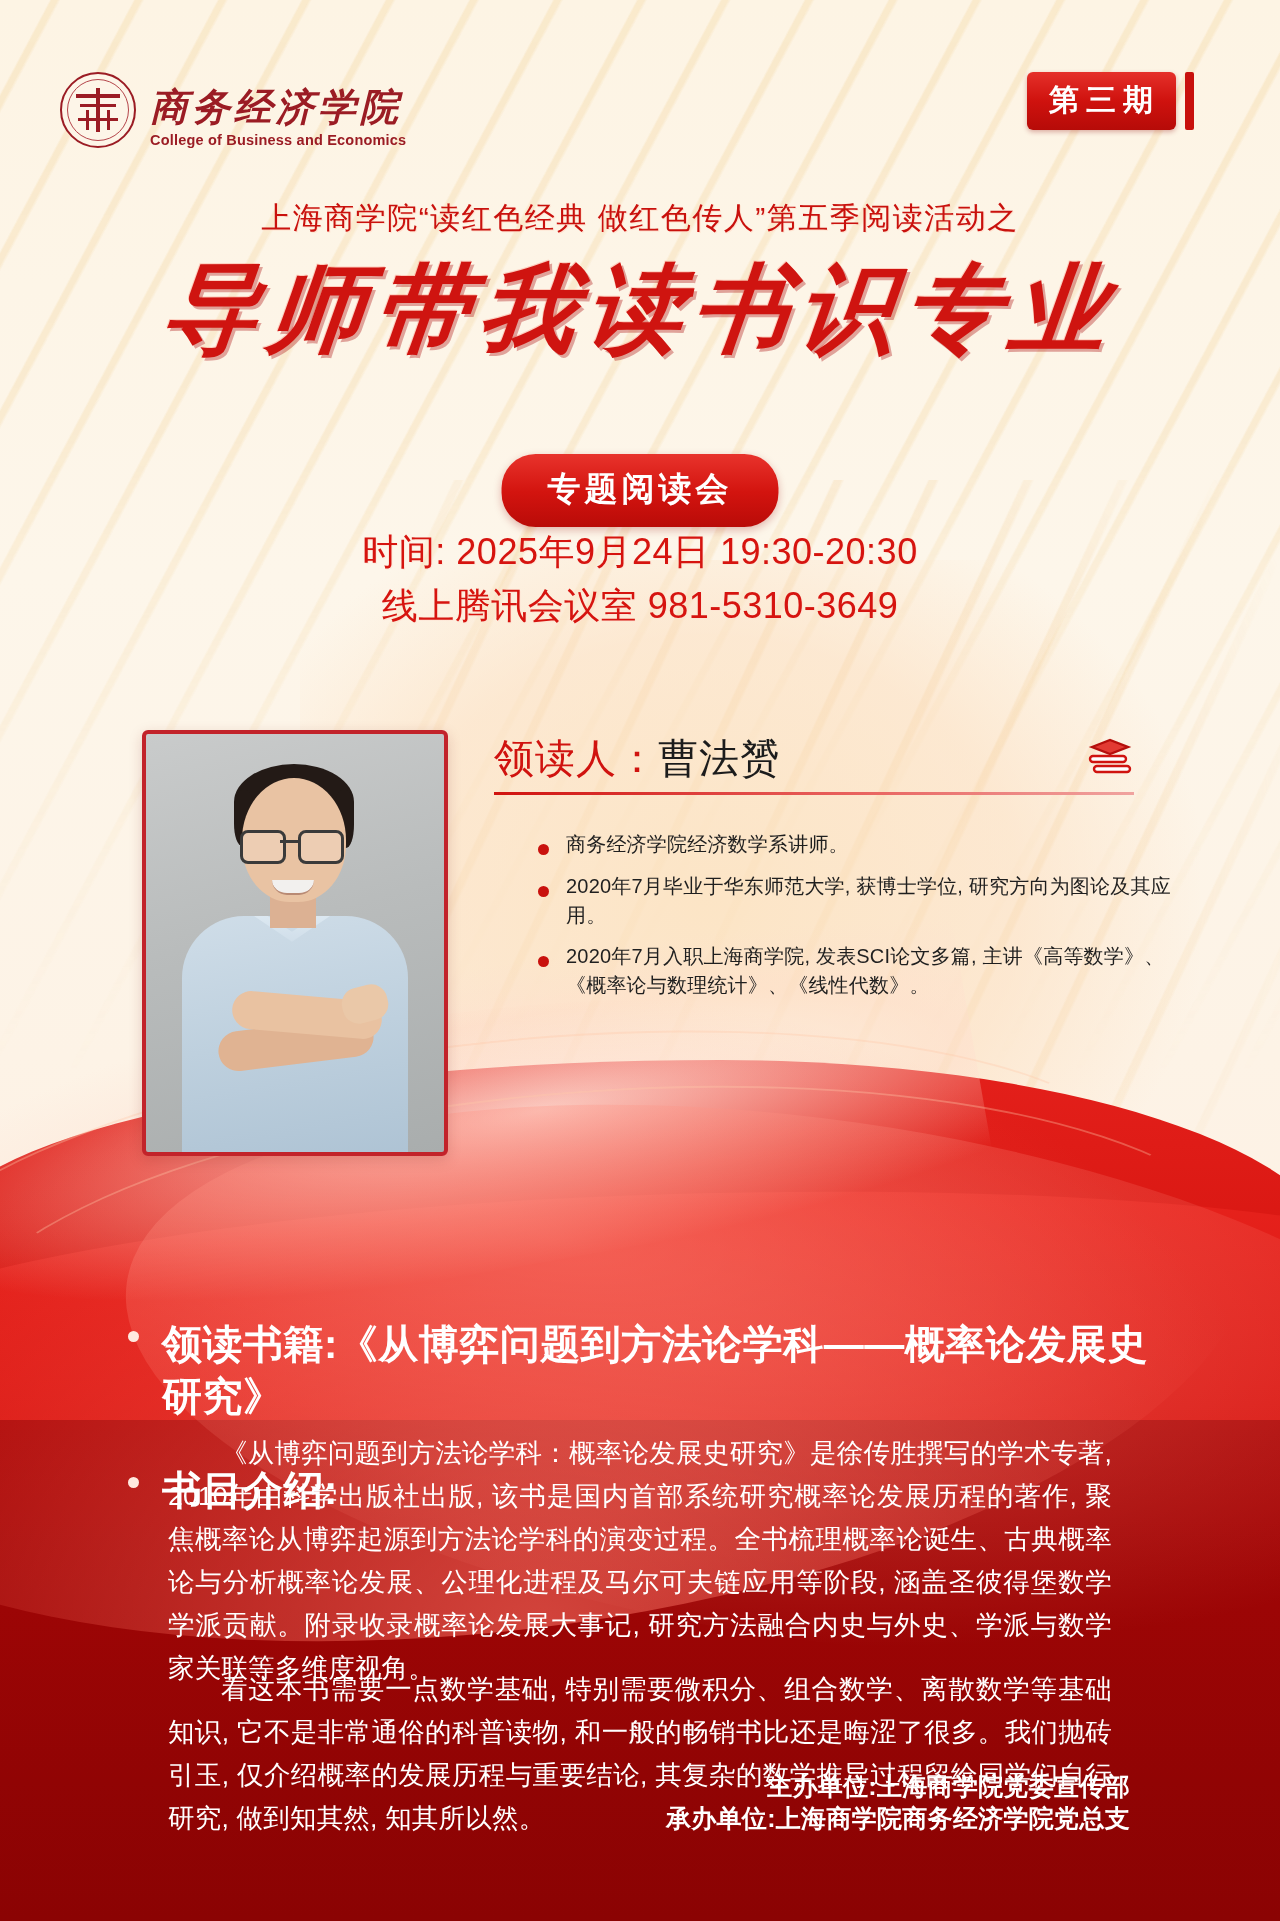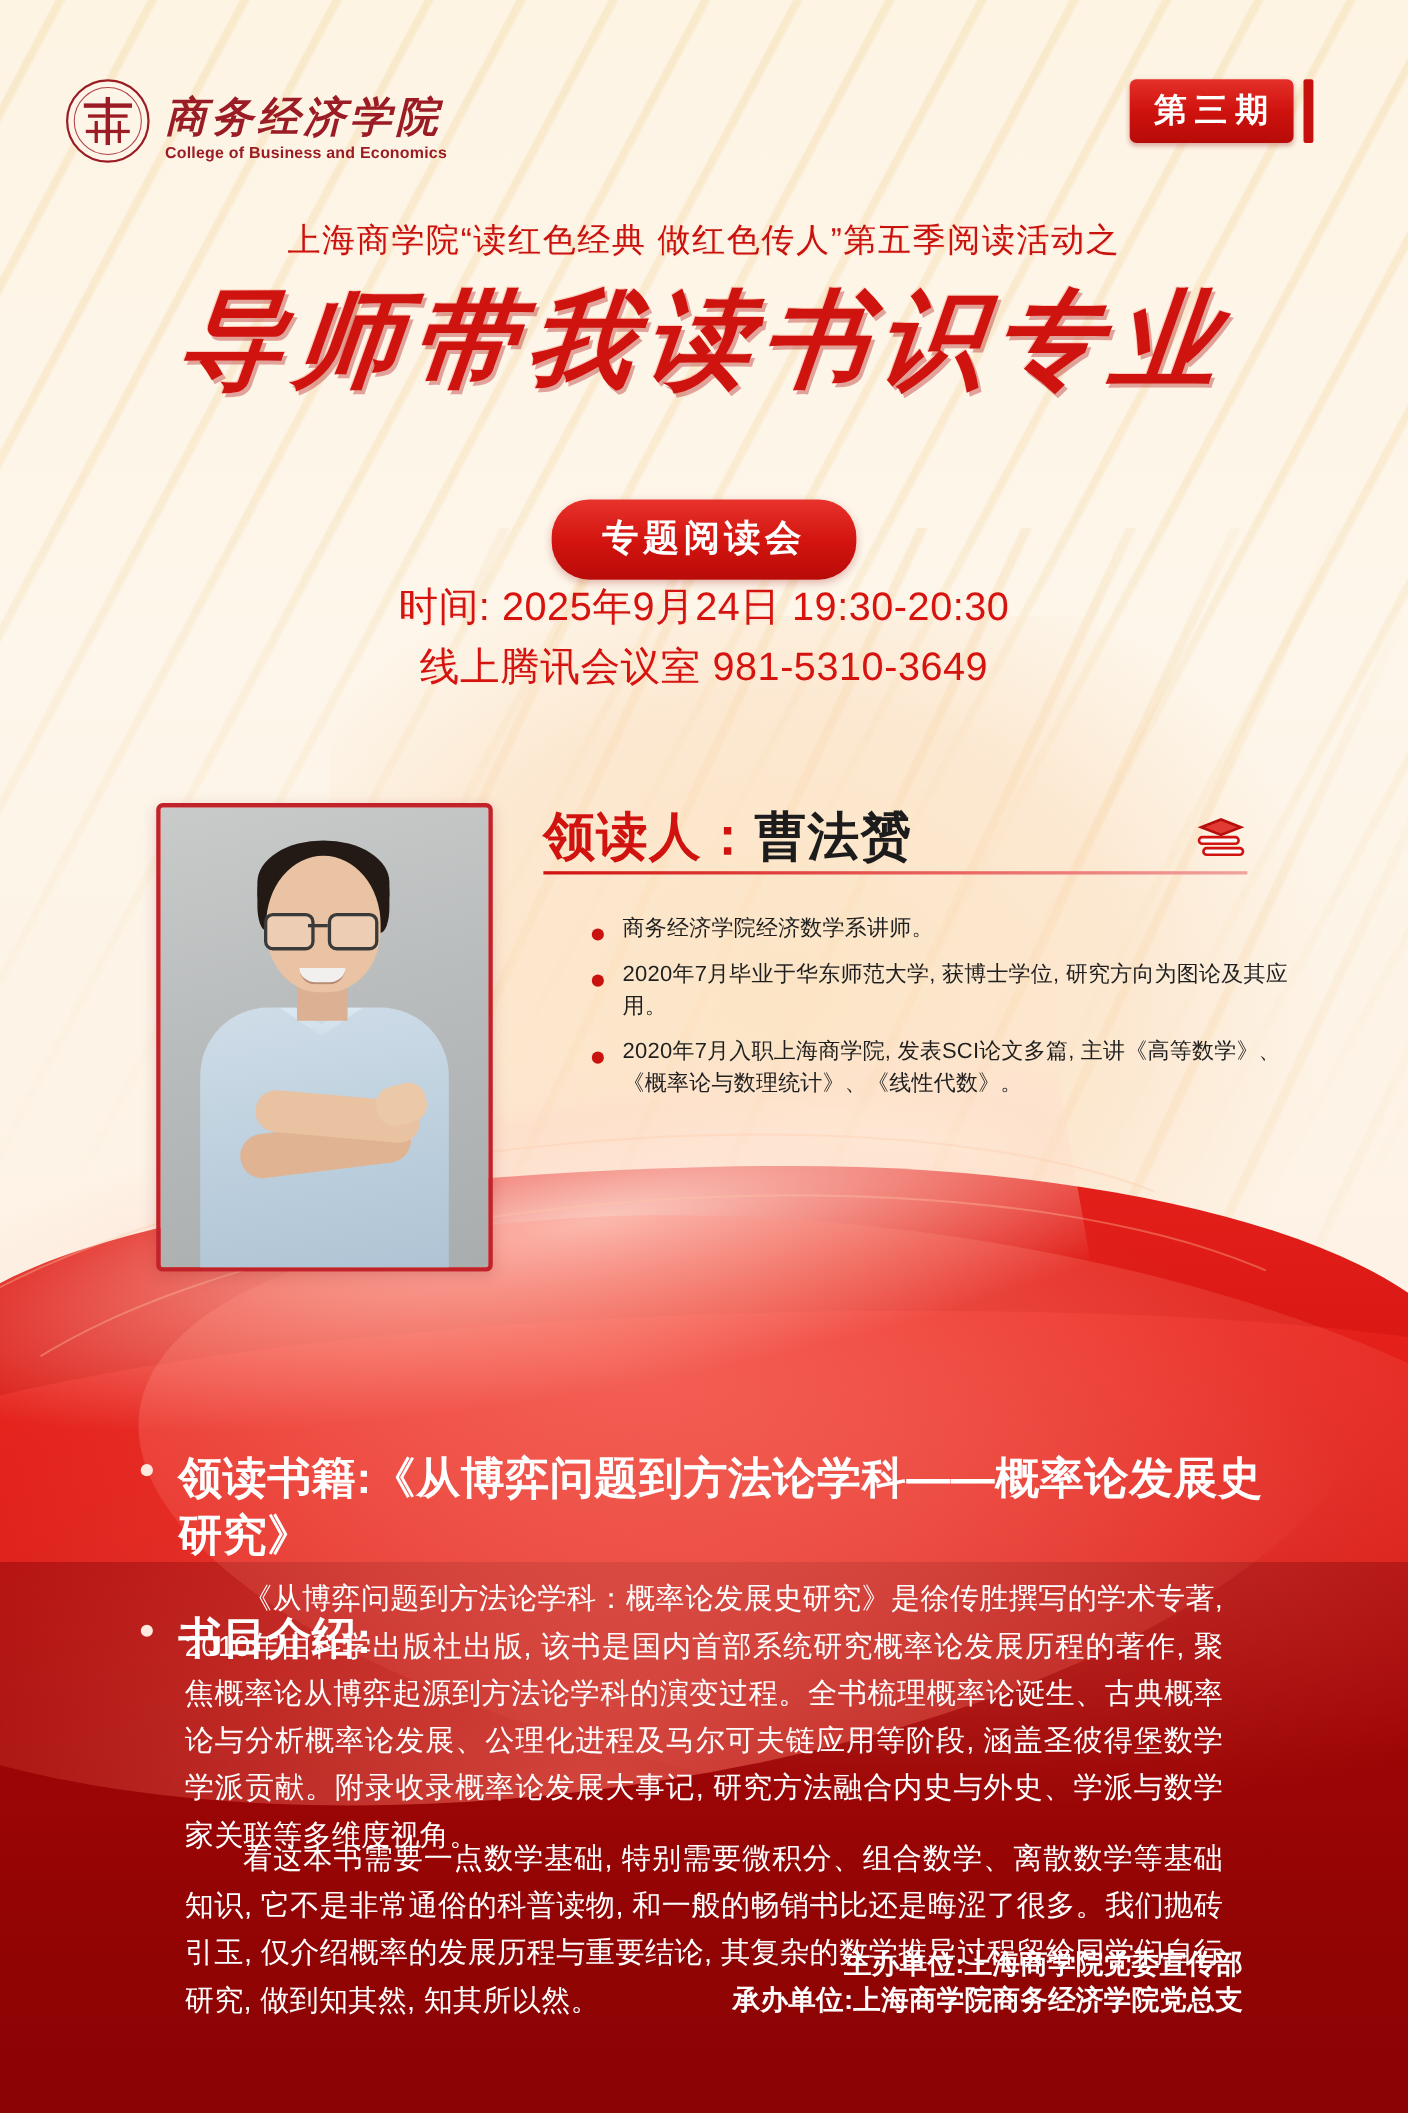--- a/index.html
+++ b/index.html
@@ -179,21 +179,21 @@
   .ph-body{position:absolute;left:36px;top:182px;width:226px;height:240px;border-radius:62px 62px 0 0;background:linear-gradient(170deg,#cfdde8 0%,#bed0de 50%,#aec3d4 100%);}
   .ph-collar{position:absolute;left:108px;top:182px;width:76px;height:46px;background:linear-gradient(180deg,#dce8f1,#c6d6e3);clip-path:polygon(0 0,50% 56%,100% 0,82% 0,50% 34%,18% 0);}
   .ph-arm{position:absolute;left:72px;top:290px;width:156px;height:40px;border-radius:22px;background:#e0b392;transform:rotate(-7deg);}
   .ph-arm2{position:absolute;left:86px;top:262px;width:150px;height:38px;border-radius:22px;background:#e9c2a1;transform:rotate(5deg);}
   .ph-hand{position:absolute;left:196px;top:252px;width:46px;height:36px;border-radius:16px;background:#eac8a8;transform:rotate(-14deg);}
 
   .sp-head{
     position:absolute;left:494px;top:736px;width:640px;
     display:flex;align-items:flex-end;justify-content:space-between;
   }
-  .sp-title{font-size:47px;font-weight:700;letter-spacing:1px;line-height:1;}
+  .sp-title{font-size:40px;font-weight:400;letter-spacing:1px;line-height:1;}
   .sp-title .lbl{color:#d0130f;}
   .sp-title .nm{color:#1c1c1c;}
   .books{width:48px;height:42px;position:relative;}
   .sp-rule{
     position:absolute;left:494px;top:792px;width:640px;height:3px;
     background:linear-gradient(90deg,#d0130f 0%,#e8605c 55%,#f0a39f 100%);
   }
   .sp-list{
     position:absolute;left:494px;top:810px;width:650px;
     color:#1f1f1f;font-size:20px;line-height:1.44;letter-spacing:.2px;

